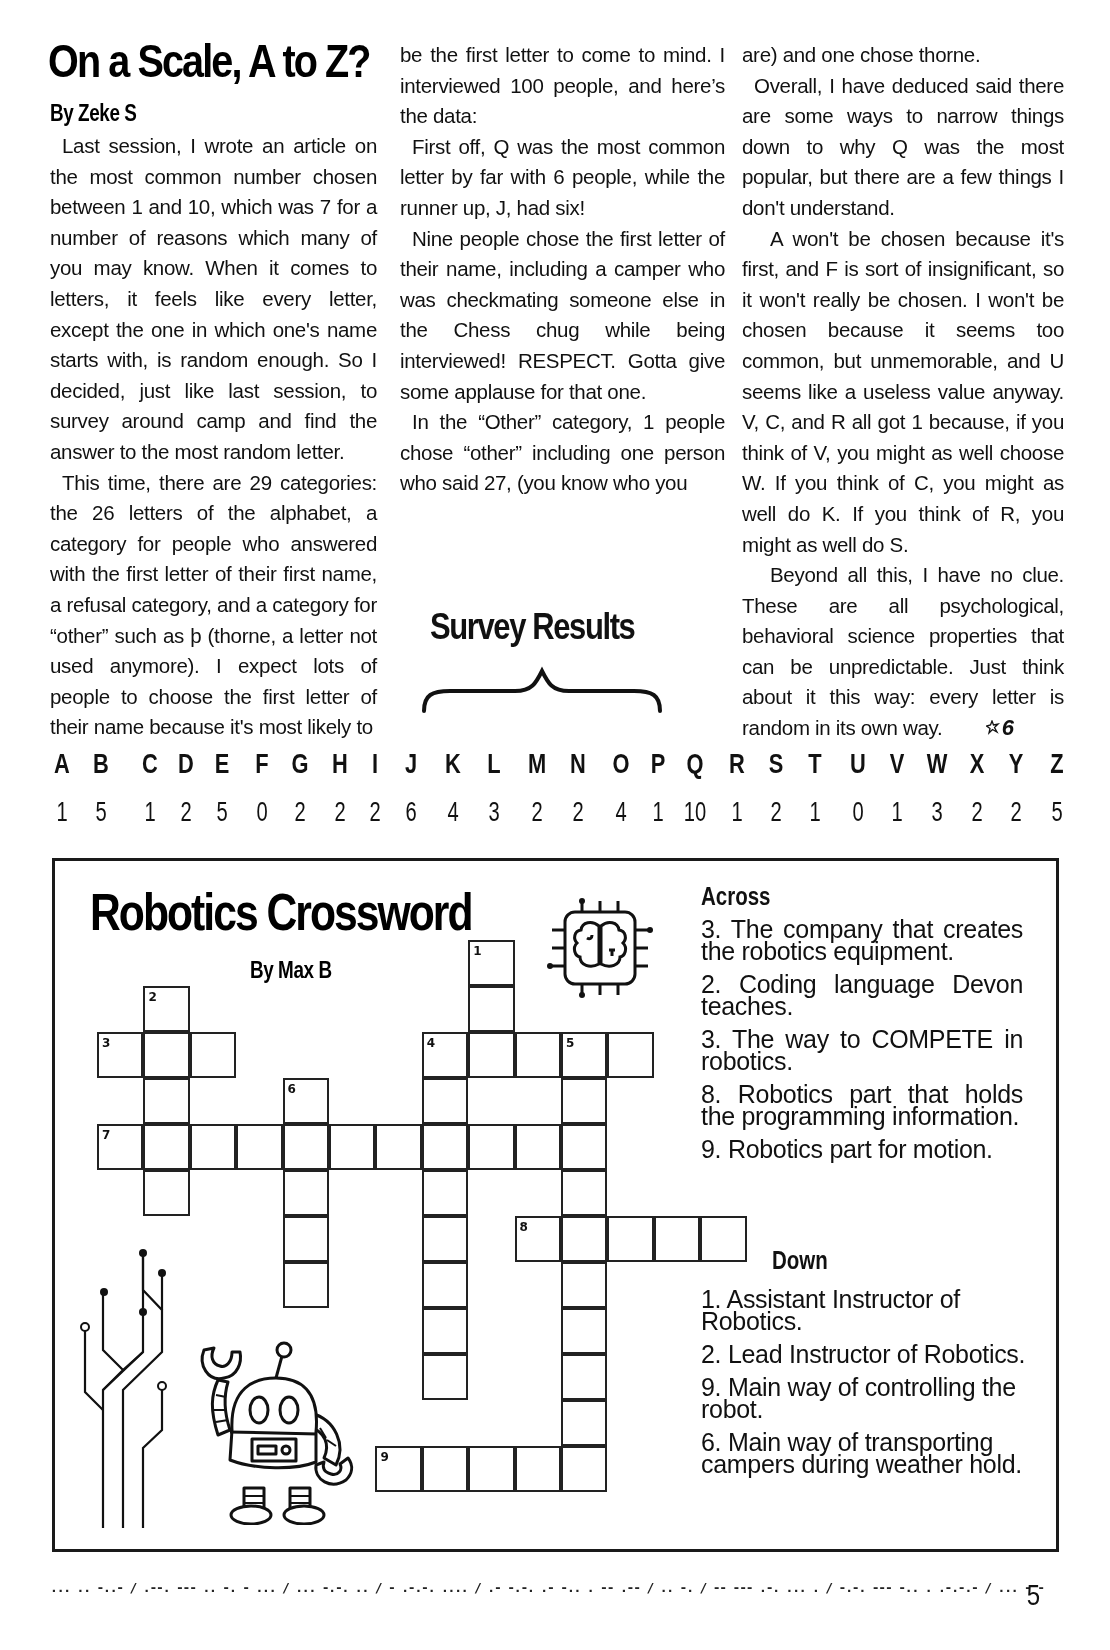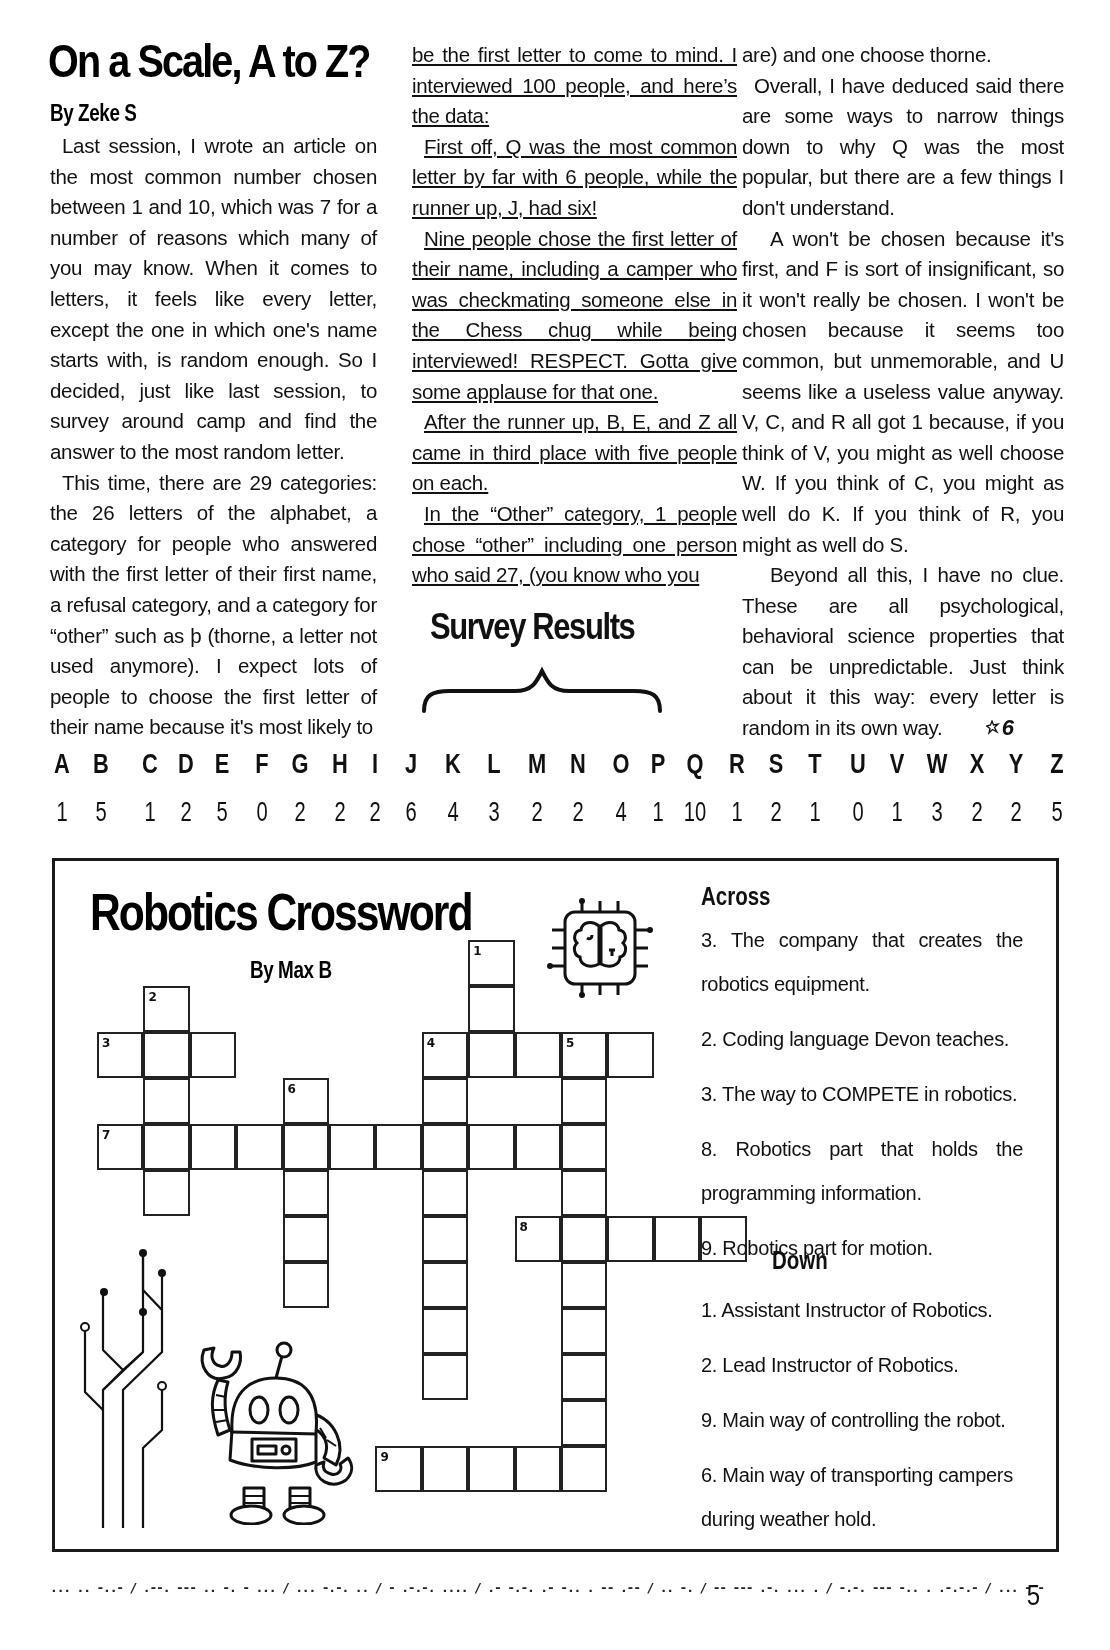--- a/index.html
+++ b/index.html
@@ -24,48 +24,47 @@
   .count { position: absolute; font-family: "Liberation Sans", sans-serif; font-size: 28px;
            transform: translateX(-50%) scaleX(0.72); }
   .cw-box { left: 52px; top: 858px; width: 1007px; height: 694px; border: 3px solid #1a1a1a; box-sizing: border-box; }
   .cw-title { left: 90px; top: 882px; font-family: "Liberation Sans", sans-serif; font-weight: 700; font-size: 52px;
               letter-spacing: -2.4px; transform: scaleX(0.82); transform-origin: left top; white-space: nowrap; color: #000; }
   .cw-by { left: 250px; top: 957px; }
   .cell { position: absolute; width: 46.4px; height: 46px; border: 2px solid #222; box-sizing: border-box; margin-left: -1px; margin-top: -1px; background: #fff; }
   .cell .num { position: absolute; left: 3px; top: 2px; font-family: "DejaVu Sans", sans-serif; font-weight: 700; font-size: 12px; }
   .clue-head { font-family: "Liberation Sans", sans-serif; font-weight: 700; font-size: 25px; transform: scaleX(0.82);
                transform-origin: left top; white-space: nowrap; }
-  .clues { position: absolute; font-family: "Liberation Sans", sans-serif; font-size: 20px; line-height: 44px;
+  .clues { position: absolute; font-family: "Liberation Sans", sans-serif; font-size: 25px; line-height: 22px;
            text-align: justify; letter-spacing: -0.3px; }
   .clues div { margin-bottom: 11px; }
   .footer { left: 50px; top: 1580px; font-family: "DejaVu Sans Mono", monospace; font-size: 13px; letter-spacing: -1.2px;
             white-space: nowrap; font-weight: 700; color: #222; }
   .page-num { left: 1025px; top: 1578px; font-family: "Liberation Sans", sans-serif; font-size: 30px; transform: scaleX(0.8); }
 </style>
 </head>
 <body>
 
 <div class="abs title">On a Scale, A to Z?</div>
 <div class="abs byline" style="left:50px; top:100px;">By Zeke S</div>
 
 <div class="col" style="left:50px; top:131px; width:327px;">
   <p>Last session, I wrote an article on the most common number chosen between 1 and 10, which was 7 for a number of reasons which many of you may know. When it comes to letters, it feels like every letter, except the one in which one's name starts with, is random enough. So I decided, just like last session, to survey around camp and find the answer to the most random letter.</p>
   <p>This time, there are 29 categories: the 26 letters of the alphabet, a category for people who answered with the first letter of their first name, a refusal category, and a category for “other” such as þ (thorne, a letter not used anymore). I expect lots of people to choose the first letter of their name because it's most likely to</p>
 </div>
 
-<div class="col" style="left:412px; top:40px; width:325px;text-decoration:underline;">
+<div class="col" style="left:400px; top:40px; width:325px;">
   <p class="noind">be the first letter to come to mind. I interviewed 100 people, and here’s the data:</p>
   <p>First off, Q was the most common letter by far with 6 people, while the runner up, J, had six!</p>
   <p>Nine people chose the first letter of their name, including a camper who was checkmating someone else in the Chess chug while being interviewed! RESPECT. Gotta give some applause for that one.</p>
-  <p>After the runner up, B, E, and Z all came in third place with five people on each.</p>
   <p>In the “Other” category, 1 people chose “other” including one person who said 27, (you know who you</p>
 </div>
 
 <div class="col" style="left:742px; top:40px; width:322px;">
-  <p class="noind">are) and one choose thorne.</p>
+  <p class="noind">are) and one chose thorne.</p>
   <p>Overall, I have deduced said there are some ways to narrow things down to why Q was the most popular, but there are a few things I don't understand.</p>
   <p class="ind2">A won't be chosen because it's first, and F is sort of insignificant, so it won't really be chosen. I won't be chosen because it seems too common, but unmemorable, and U seems like a useless value anyway. V, C, and R all got 1 because, if you think of V, you might as well choose W. If you think of C, you might as well do K. If you think of R, you might as well do S.</p>
   <p class="ind2" style="text-align:justify;">
     <span>Beyond all this, I have no clue. These are all psychological, behavioral science properties that can be unpredictable. Just think about it this way: every letter is random in its own way.</span>
     <span style="display:inline-block; margin-left:10px; font-weight:700; font-style:italic;">
       <svg width="16" height="16" viewBox="0 0 16 16" style="vertical-align:-1px">
           <path d="M6 1 L7.5 5 L12 4 L8.5 7.5 L11 12 L6.5 9.5 L3 13 L4 8.5 L0.5 6 L4.5 5 Z" fill="none" stroke="#111" stroke-width="1.3"></path>
         </svg><span style="font-size:22px;">6</span>
     </span>
   </p>

